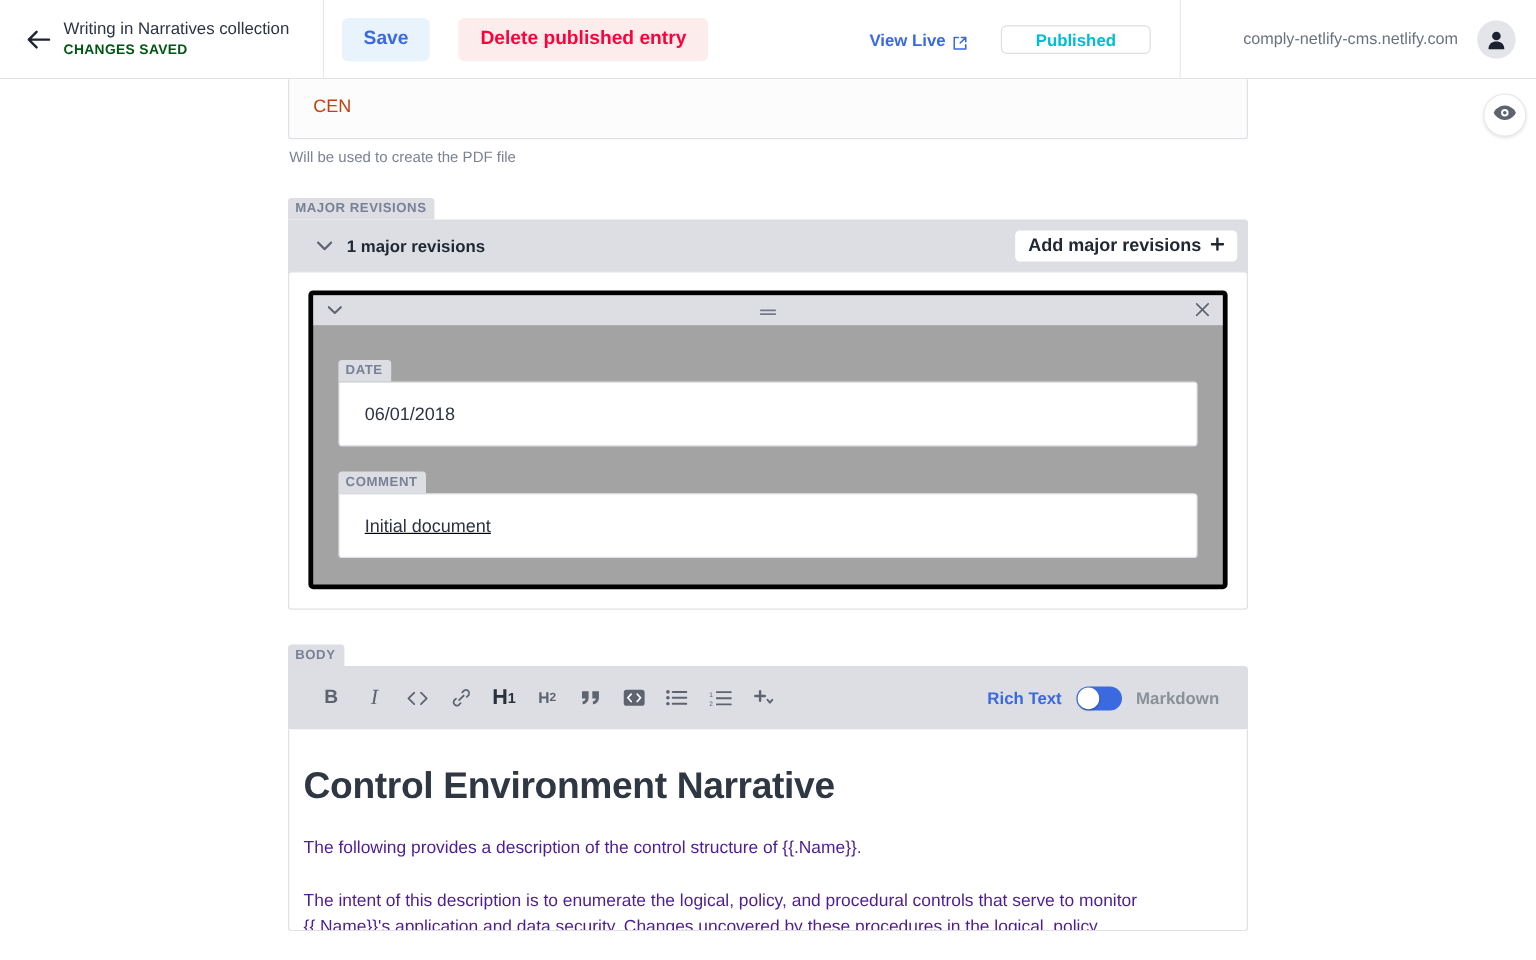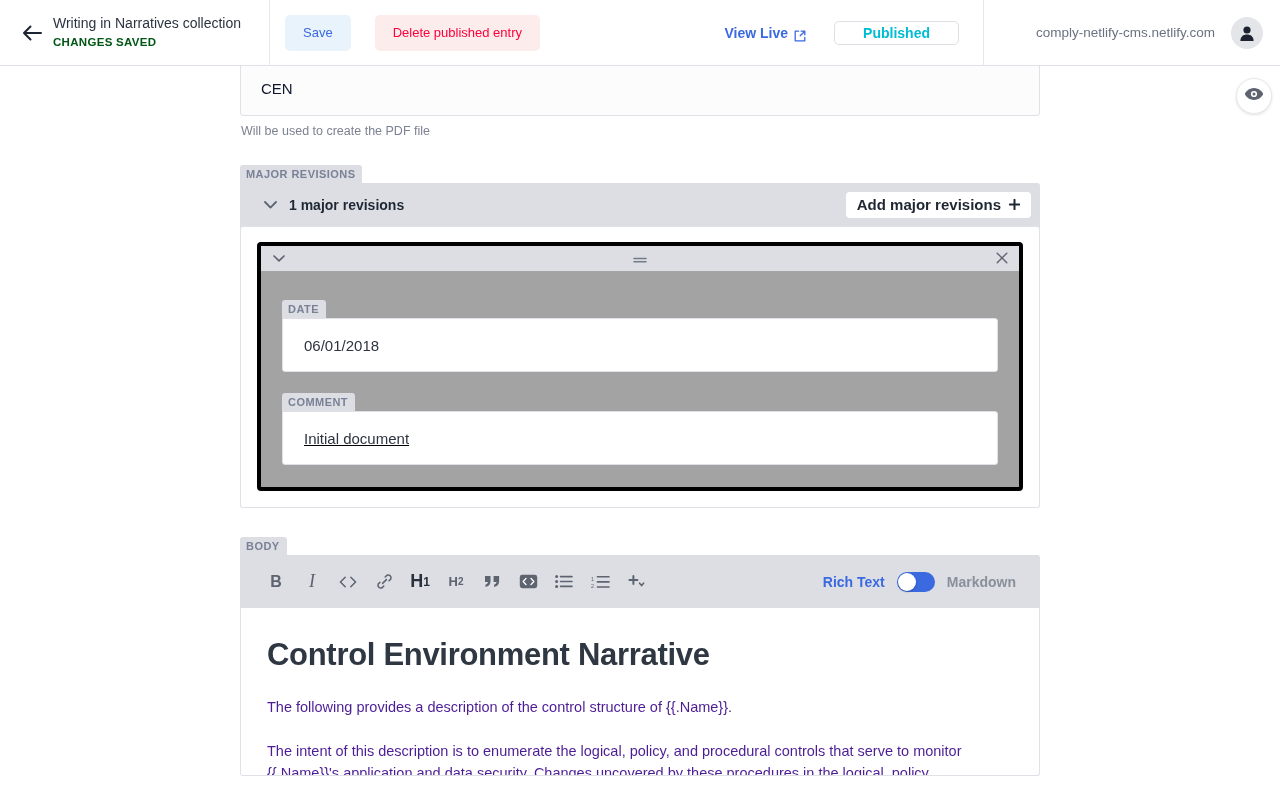--- a/index.html
+++ b/index.html
@@ -42,21 +42,21 @@
   }
 
   .tb-mid {
     flex: 1 1 auto; height: 66px;
     display: flex; align-items: center;
     padding-left: 15px;
     border-right: 1px solid #e6e8ec;
   }
   .btn {
     border: none; border-radius: 5px;
-    font-size: 13px; font-weight: normal;
+    font-size: 16px; font-weight: bold;
     font-family: inherit; cursor: pointer;
     display: inline-flex; align-items: center; justify-content: center;
   }
   .btn-save {
     background: #e8f3fc; color: #3a69e0;
     height: 36px; padding: 0 18px;
   }
   .btn-delete {
     background: #fdecec; color: #ff003b;
     height: 36px; padding: 0 18px; margin-left: 24px;
@@ -130,21 +130,21 @@
 
   
   .top-field {
     position: relative;
     margin-top: -6px;
   }
   .top-field .field-box {
     height: 56px;
     display: flex; align-items: center;
     padding-left: 20px;
-    font-size: 15px; color: #0f172a;
+    font-size: 15px; color: #c2410c;
     border-radius: 3px;
   }
   .hint {
     font-size: 12.5px; color: #7b8291;
     margin-top: 8px; padding-left: 1px;
   }
 
   
   .list-widget { margin-top: 26px; }
   .list-box {
@@ -250,21 +250,21 @@
     position: absolute; left: 1px; top: 1px;
     width: 18px; height: 18px; border-radius: 50%;
     background: #fff;
     box-shadow: 0 1px 2px rgba(0,0,0,.25);
   }
   .body-content {
     background: #fff;
     border: 1px solid #dfe1e6;
     border-top: none;
     border-radius: 0 0 3px 3px;
-    padding: 28px 22px 0 26px;
+    padding: 28px 22px 0 12px;
     height: 168px;
     overflow: hidden;
   }
   .doc-h1 {
     font-size: 31px; font-weight: bold; color: #2e3742;
     letter-spacing: -.3px; line-height: 38px;
     margin-bottom: 22px;
   }
   .doc-p {
     font-size: 14.5px; color: #4c1d95; line-height: 22px;

